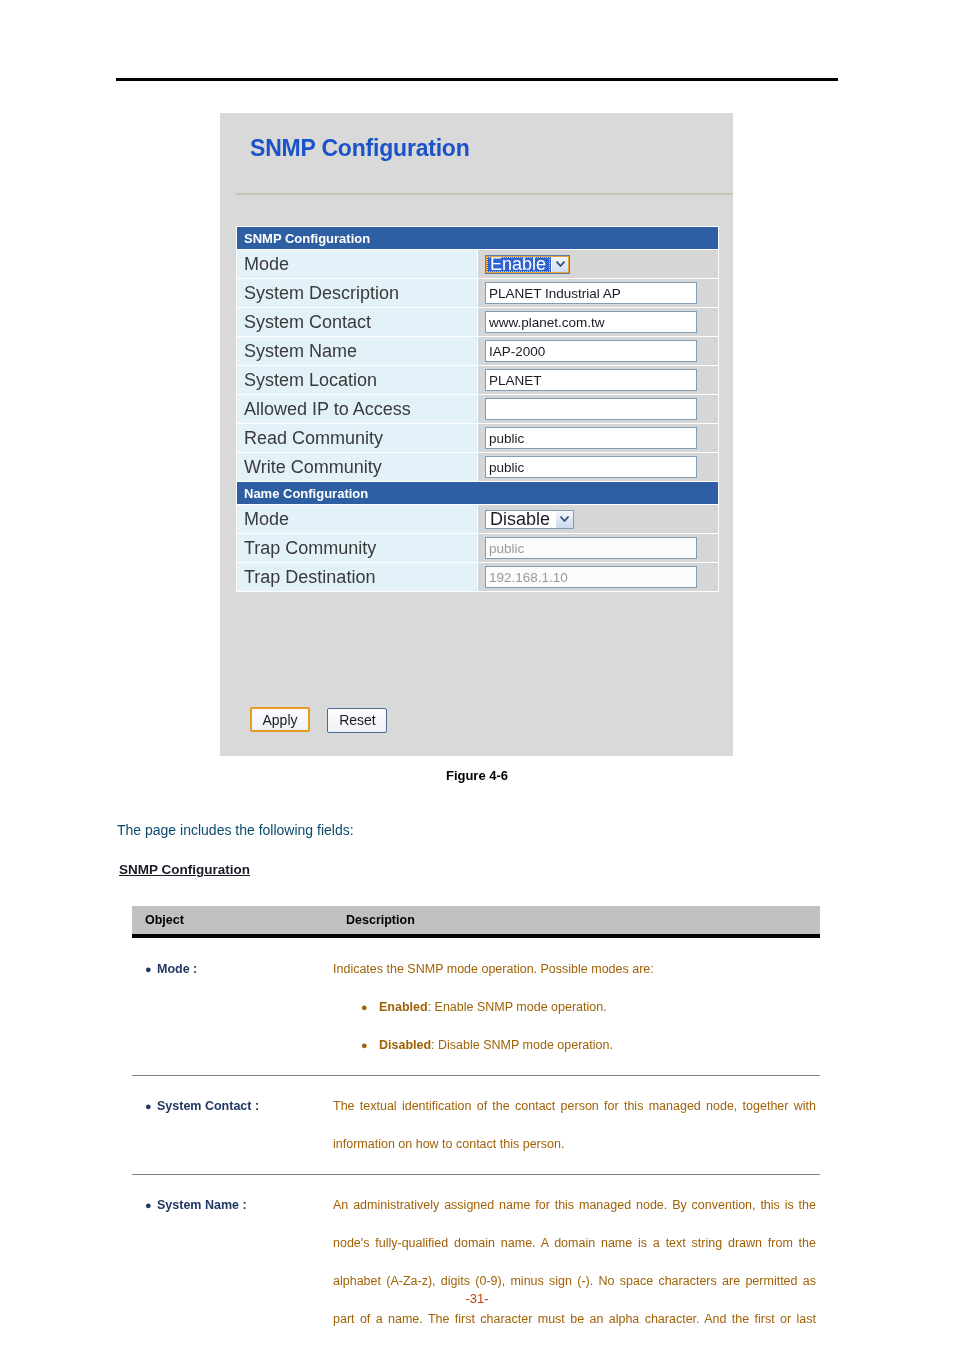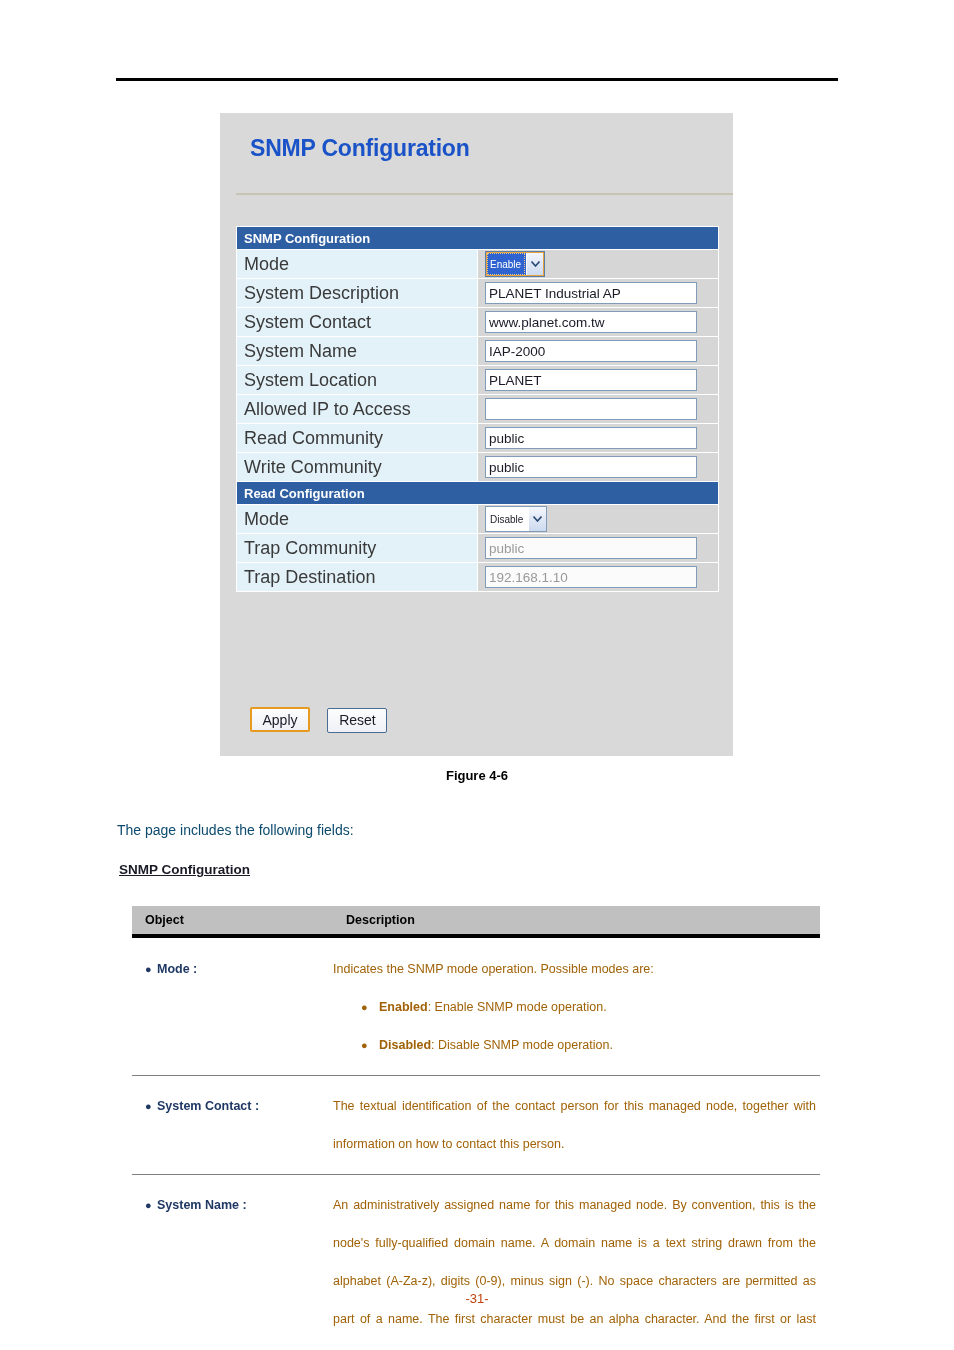--- a/index.html
+++ b/index.html
@@ -116,26 +116,26 @@
   }
   .tin.dim {
     color: #9a9a9a;
     background: #fbfbfb;
   }
 
   
   .sel {
     display: inline-flex;
     align-items: stretch;
-    height: 26px;
+    height: 19px;
     box-sizing: border-box;
     border: 1px solid #7f9db9;
     background: #ffffff;
     vertical-align: middle;
-    font-size: 10px;
+    font-size: 18px;
   }
   .sel .selval {
     display: flex;
     align-items: center;
     padding: 0 5px 0 4px;
     color: #1b1b28;
     white-space: nowrap;
   }
   .sel .arrow {
     width: 17px;
@@ -333,21 +333,21 @@
         </tr>
         <tr>
           <td class="lbl">Read Community</td>
           <td class="val"><input type="text" class="tin" value="public" style=""></td>
         </tr>
         <tr>
           <td class="lbl">Write Community</td>
           <td class="val"><input type="text" class="tin" value="public" style=""></td>
         </tr>
         <tr class="section">
-          <td colspan="2">Read Configuration</td>
+          <td colspan="2">Name Configuration</td>
         </tr>
         <tr>
           <td class="lbl">Mode</td>
           <td class="val"><span class="sel">
               <span class="selval">Disable</span>
               <span class="arrow">
                 <svg width="9" height="6" viewBox="0 0 9 6" aria-hidden="true">
                   <path d="M0.5 0.5 L4.5 5 L8.5 0.5" fill="none" stroke="#2c4a77" stroke-width="1.6"></path>
                 </svg>
               </span>

